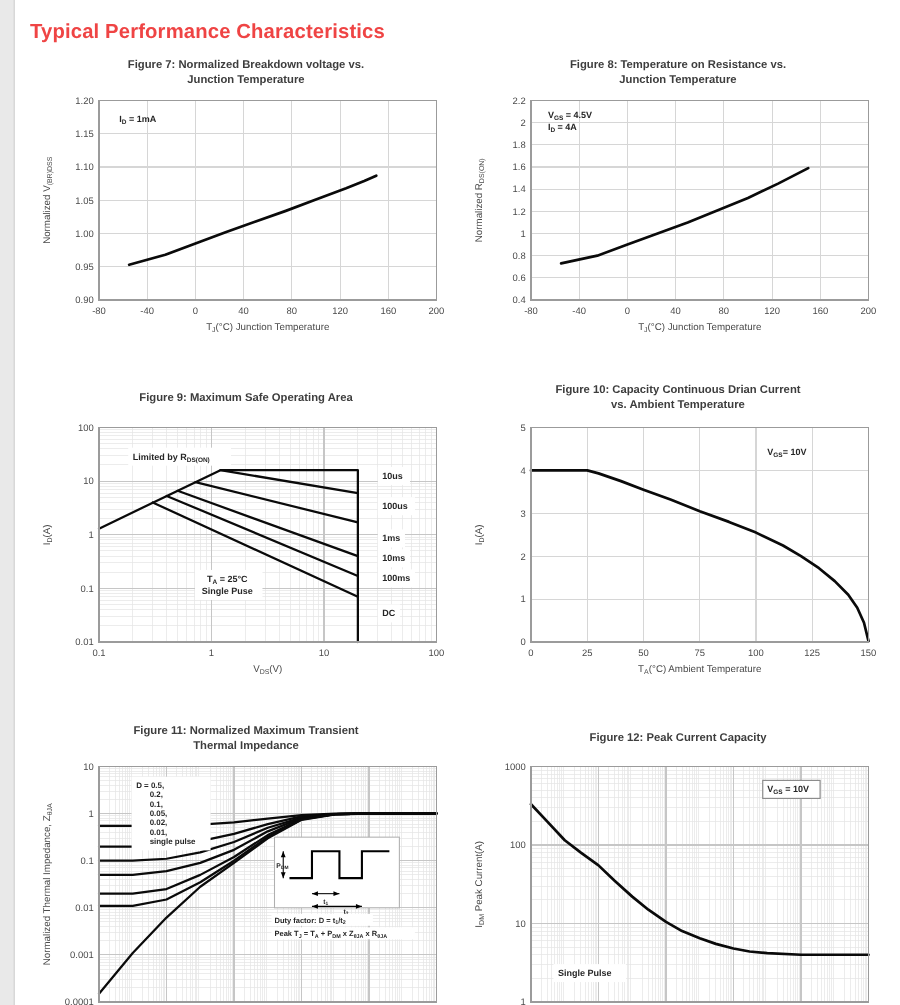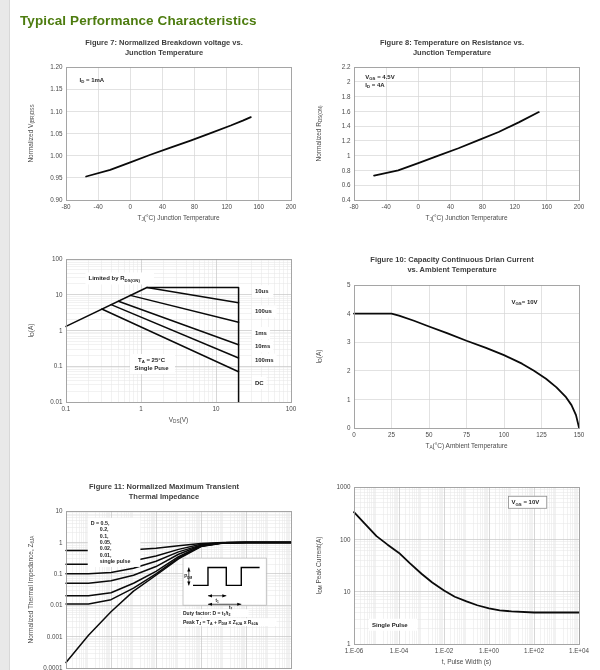--- a/index.html
+++ b/index.html
@@ -1,19 +1,19 @@
 <!DOCTYPE html>
 <html><head>
 <meta charset="utf-8">
 <style>
   html,body{margin:0;padding:0;background:#ffffff;}
   body{width:600px;height:670px;position:relative;font-family:"Liberation Sans",sans-serif;overflow:hidden;}
   .page-edge{position:absolute;left:0;top:0;width:9px;height:670px;background:#e9e9e9;border-right:1px solid #d8d8d8;}
   .content{position:absolute;left:10px;top:0;width:590px;}
-  .doc-title{font-size:13.5px;font-weight:bold;color:#4d7c0f;margin:13px 0 0 10px;letter-spacing:0.1px;}
+  .doc-title{font-size:13.5px;font-weight:bold;color:#ef4444;margin:13px 0 0 10px;letter-spacing:0.1px;}
   .charts{display:grid;grid-template-columns:288px 288px;row-gap:24px;margin:8px 0 0 10px;}
   .cell{display:flex;flex-direction:column;align-items:center;}
   .chart-title{font-size:7.5px;font-weight:bold;color:#3d3d3d;text-align:center;white-space:pre-line;line-height:1.4;display:flex;align-items:center;justify-content:center;}
   .r1 .chart-title{height:24px;}
   .r2 .chart-title{height:26px;}
   .r3 .chart-title{height:24px;}
   svg{display:block;}
   svg text{font-family:"Liberation Sans",sans-serif;}
 </style>
 </head>
@@ -104,20 +104,21 @@
           <text x="40.5" y="68.31111111111115" text-anchor="end" fill="#4a4a4a" font-size="6.3" font-weight="normal"><tspan>1.4</tspan></text>
           <text x="40.5" y="53.533333333333346" text-anchor="end" fill="#4a4a4a" font-size="6.3" font-weight="normal"><tspan>1.6</tspan></text>
           <text x="40.5" y="38.75555555555559" text-anchor="end" fill="#4a4a4a" font-size="6.3" font-weight="normal"><tspan>1.8</tspan></text>
           <text x="40.5" y="23.977777777777785" text-anchor="end" fill="#4a4a4a" font-size="6.3" font-weight="normal"><tspan>2</tspan></text>
           <text x="40.5" y="9.2" text-anchor="end" fill="#4a4a4a" font-size="6.3" font-weight="normal"><tspan>2.2</tspan></text>
           <text x="156.5" y="160" text-anchor="middle" fill="#4a4a4a" font-size="6.5" font-weight="normal"><tspan>T</tspan><tspan font-size="4.68" dy="1.43">J</tspan><tspan dy="-1.43">(°C) Junction Temperature</tspan></text>
           <text x="11" y="73.5" text-anchor="middle" fill="#4a4a4a" font-size="6.5" font-weight="normal" transform="rotate(-90 11 73.5)"><tspan>Normalized R</tspan><tspan font-size="4.68" dy="1.43">DS(ON)</tspan></text>
         </svg>
     </div>
     <div class="cell r2">
+      <div class="chart-title">Figure 9: Maximum Safe Operating Area</div>
       <svg width="284" height="178">
           <g shape-rendering="crispEdges">
             <line x1="66.5772496747986" y1="7" x2="66.5772496747986" y2="150" stroke="#e5e5e5" stroke-width="0.5"></line>
             <line x1="79.7840941039747" y1="7" x2="79.7840941039747" y2="150" stroke="#e5e5e5" stroke-width="0.5"></line>
             <line x1="89.15449934959719" y1="7" x2="89.15449934959719" y2="150" stroke="#e5e5e5" stroke-width="0.5"></line>
             <line x1="96.4227503252014" y1="7" x2="96.4227503252014" y2="150" stroke="#e5e5e5" stroke-width="0.5"></line>
             <line x1="102.36134377877327" y1="7" x2="102.36134377877327" y2="150" stroke="#e5e5e5" stroke-width="0.5"></line>
             <line x1="107.38235300106928" y1="7" x2="107.38235300106928" y2="150" stroke="#e5e5e5" stroke-width="0.5"></line>
             <line x1="111.73174902439577" y1="7" x2="111.73174902439577" y2="150" stroke="#e5e5e5" stroke-width="0.5"></line>
             <line x1="115.56818820794938" y1="7" x2="115.56818820794938" y2="150" stroke="#e5e5e5" stroke-width="0.5"></line>
@@ -425,20 +426,21 @@
           <text x="40.5" y="134.79999999999998" text-anchor="end" fill="#4a4a4a" font-size="6.3" font-weight="normal"><tspan>0.001</tspan></text>
           <text x="40.5" y="103.39999999999999" text-anchor="end" fill="#4a4a4a" font-size="6.3" font-weight="normal"><tspan>0.01</tspan></text>
           <text x="40.5" y="72" text-anchor="end" fill="#4a4a4a" font-size="6.3" font-weight="normal"><tspan>0.1</tspan></text>
           <text x="40.5" y="40.599999999999994" text-anchor="end" fill="#4a4a4a" font-size="6.3" font-weight="normal"><tspan>1</tspan></text>
           <text x="40.5" y="9.2" text-anchor="end" fill="#4a4a4a" font-size="6.3" font-weight="normal"><tspan>10</tspan></text>
           <text x="156.5" y="184" text-anchor="middle" fill="#4a4a4a" font-size="6.5" font-weight="normal"><tspan>t, Pulse Width (s)</tspan></text>
           <text x="11" y="85.5" text-anchor="middle" fill="#4a4a4a" font-size="6.5" font-weight="normal" transform="rotate(-90 11 85.5)"><tspan>Normalized Thermal Impedance, Z</tspan><tspan font-size="4.68" dy="1.43">θJA</tspan></text>
         </svg>
     </div>
     <div class="cell r3">
+      <div class="chart-title">Figure 12: Peak Current Capacity</div>
       <svg width="284" height="192">
           <g shape-rendering="crispEdges">
             <line x1="50.77317490243958" y1="7" x2="50.77317490243958" y2="164" stroke="#e5e5e5" stroke-width="0.5"></line>
             <line x1="54.73522823119241" y1="7" x2="54.73522823119241" y2="164" stroke="#e5e5e5" stroke-width="0.5"></line>
             <line x1="57.546349804879156" y1="7" x2="57.546349804879156" y2="164" stroke="#e5e5e5" stroke-width="0.5"></line>
             <line x1="59.72682509756042" y1="7" x2="59.72682509756042" y2="164" stroke="#e5e5e5" stroke-width="0.5"></line>
             <line x1="61.50840313363199" y1="7" x2="61.50840313363199" y2="164" stroke="#e5e5e5" stroke-width="0.5"></line>
             <line x1="63.01470590032078" y1="7" x2="63.01470590032078" y2="164" stroke="#e5e5e5" stroke-width="0.5"></line>
             <line x1="64.31952470731873" y1="7" x2="64.31952470731873" y2="164" stroke="#e5e5e5" stroke-width="0.5"></line>
             <line x1="65.47045646238482" y1="7" x2="65.47045646238482" y2="164" stroke="#e5e5e5" stroke-width="0.5"></line>

